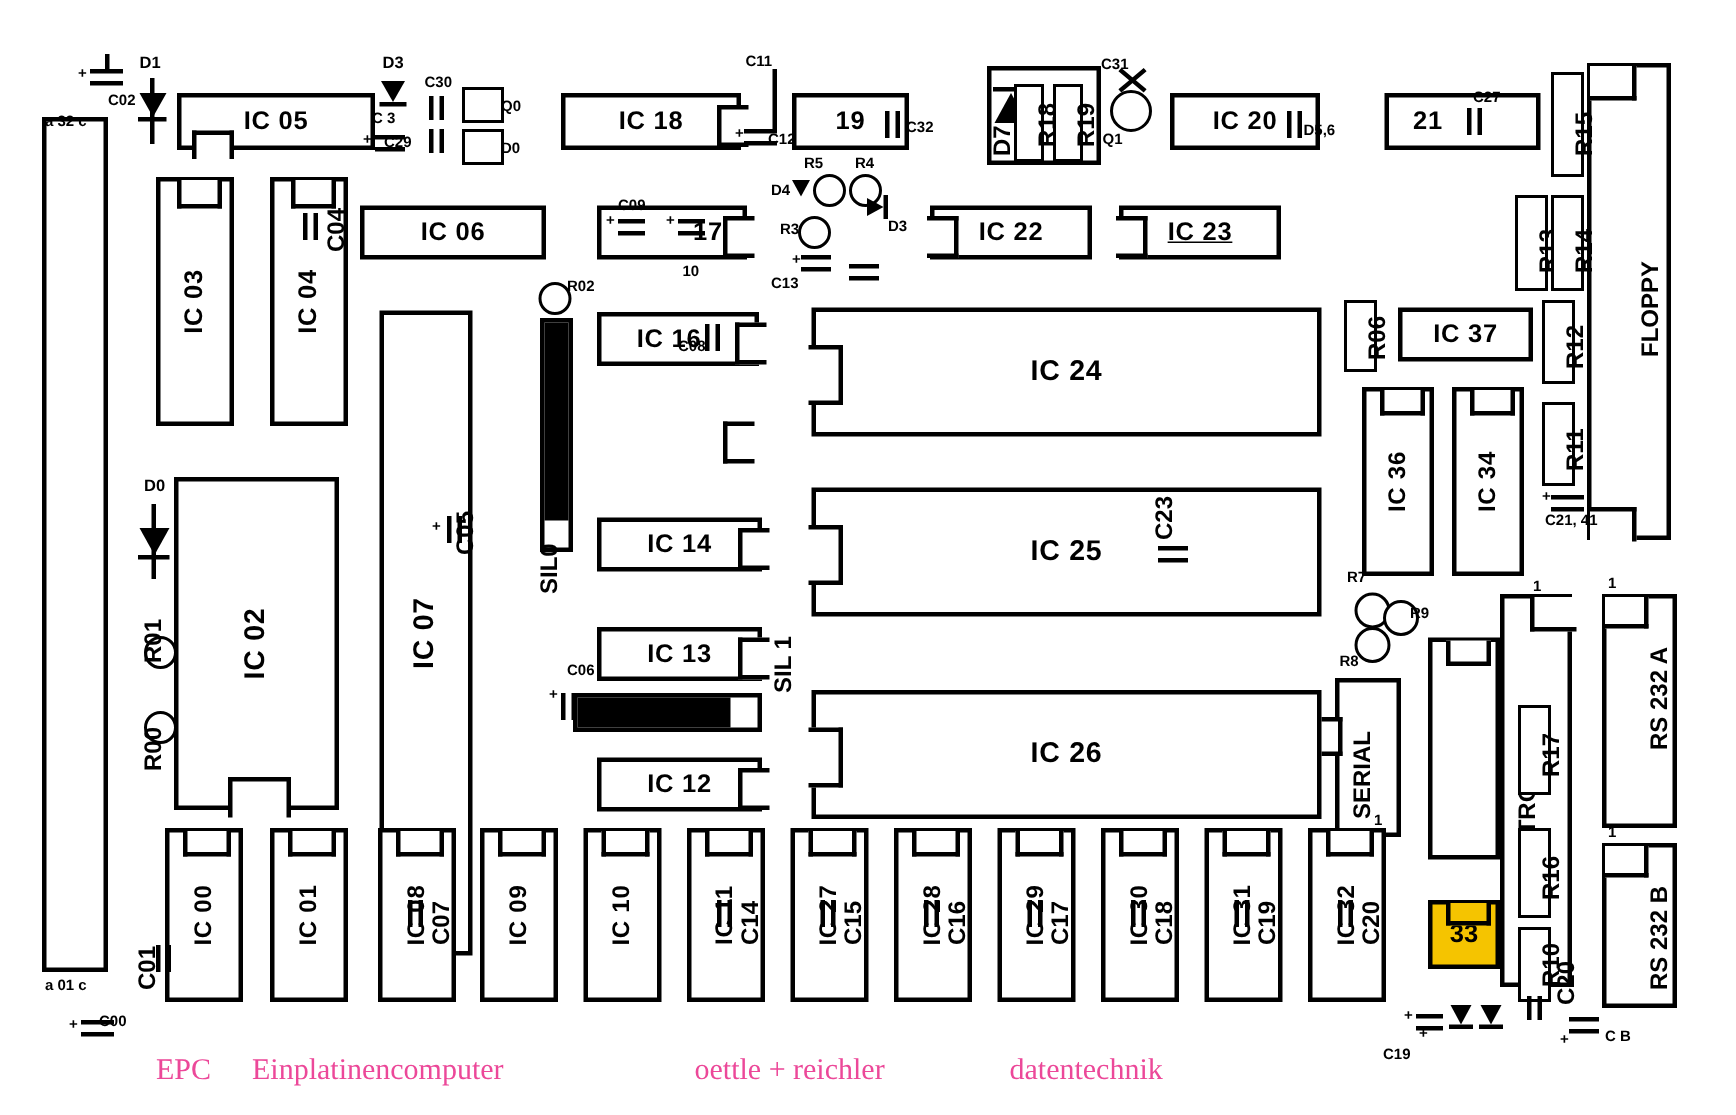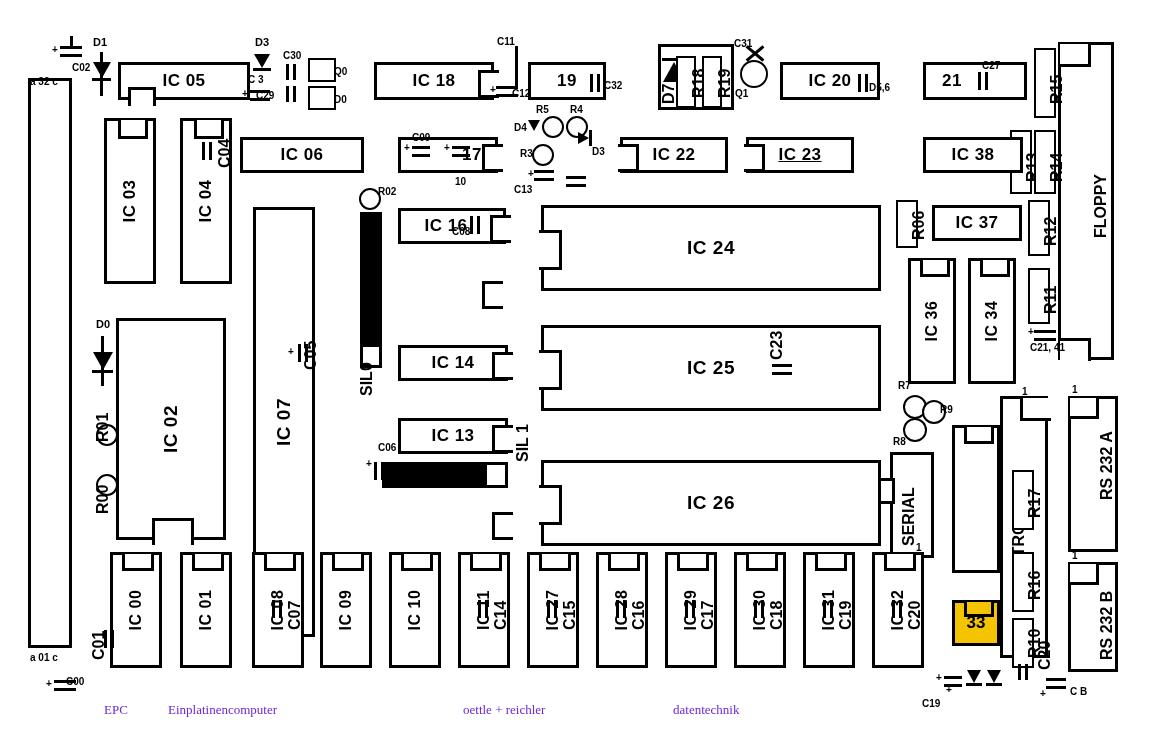--- a/index.html
+++ b/index.html
@@ -86,22 +86,22 @@
     border-radius: 50%;
     background: #fff;
   }
   .line { position: absolute; background: #000; }
   .tri {
     position: absolute;
     width: 0; height: 0;
   }
   .footer-txt {
     position: absolute;
-    font-size: 13px;
-    color: #6d28d9;
+    font-size: 20px;
+    color: #ec4899;
     white-space: nowrap;
     font-family: "Liberation Serif", serif;
   }
 </style>
 </head>
 <body>
 
 <div id="board">
 
   <div class="abs rect" style="left:28px; top:78px; width:44px; height:570px;"></div>
@@ -221,23 +221,20 @@
   <div class="res" style="left:1028px; top:268px; width:18px; height:52px;"></div>
   <div class="vtxt tiny" style="left:1042px; top:314px;">R11</div>
   <div class="res" style="left:896px; top:200px; width:18px; height:44px;"></div>
   <div class="vtxt tiny" style="left:910px; top:240px;">R06</div>
 
   <div class="line" style="left:1034px; top:330px; width:22px; height:3px;"></div>
   <div class="line" style="left:1034px; top:338px; width:22px; height:3px;"></div>
   <div class="txt tiny" style="left:1028px; top:326px;">+</div>
   <div class="txt tiny" style="left:1030px; top:342px;">C21, 41</div>
 
-  <div class="abs ic" style="left:923px; top:137px; width:100px; height:36px;">
-    <span class="lbl" style="font-size:17px;">IC 38</span>
-  </div>
   <div class="abs ic" style="left:932px; top:205px; width:90px; height:36px;">
     <span class="lbl" style="font-size:17px;">IC 37</span>
   </div>
 
   <div class="abs ic vert" style="left:908px; top:258px; width:48px; height:126px;">
     <span style="font-size:16px;">IC 36</span>
   </div>
   <div class="notch" style="left:920px; top:260px; width:24px; height:14px; border-top:none;"></div>
   <div class="abs ic vert" style="left:968px; top:258px; width:48px; height:126px;">
     <span style="font-size:16px;">IC 34</span>
@@ -405,20 +402,23 @@
   <div class="abs ic" style="left:398px; top:345px; width:110px; height:36px;">
     <span class="lbl" style="font-size:17px;">IC 14</span>
   </div>
   <div class="notch" style="left:492px; top:352px; width:18px; height:22px; border-right:none;"></div>
 
   <div class="abs ic" style="left:398px; top:418px; width:110px; height:36px;">
     <span class="lbl" style="font-size:17px;">IC 13</span>
   </div>
   <div class="notch" style="left:492px; top:425px; width:18px; height:22px; border-right:none;"></div>
 
+  <div class="abs ic" style="left:398px; top:505px; width:110px; height:36px;">
+    <span class="lbl" style="font-size:17px;">IC 12</span>
+  </div>
   <div class="notch" style="left:492px; top:512px; width:18px; height:22px; border-right:none;"></div>
 
   <div class="abs ic" style="left:541px; top:205px; width:340px; height:86px;">
     <span class="lbl" style="font-size:19px;">IC 24</span>
   </div>
   <div class="notch" style="left:539px; top:230px; width:20px; height:34px; border-left:none;"></div>
 
   <div class="abs ic" style="left:541px; top:325px; width:340px; height:86px;">
     <span class="lbl" style="font-size:19px;">IC 25</span>
   </div>

